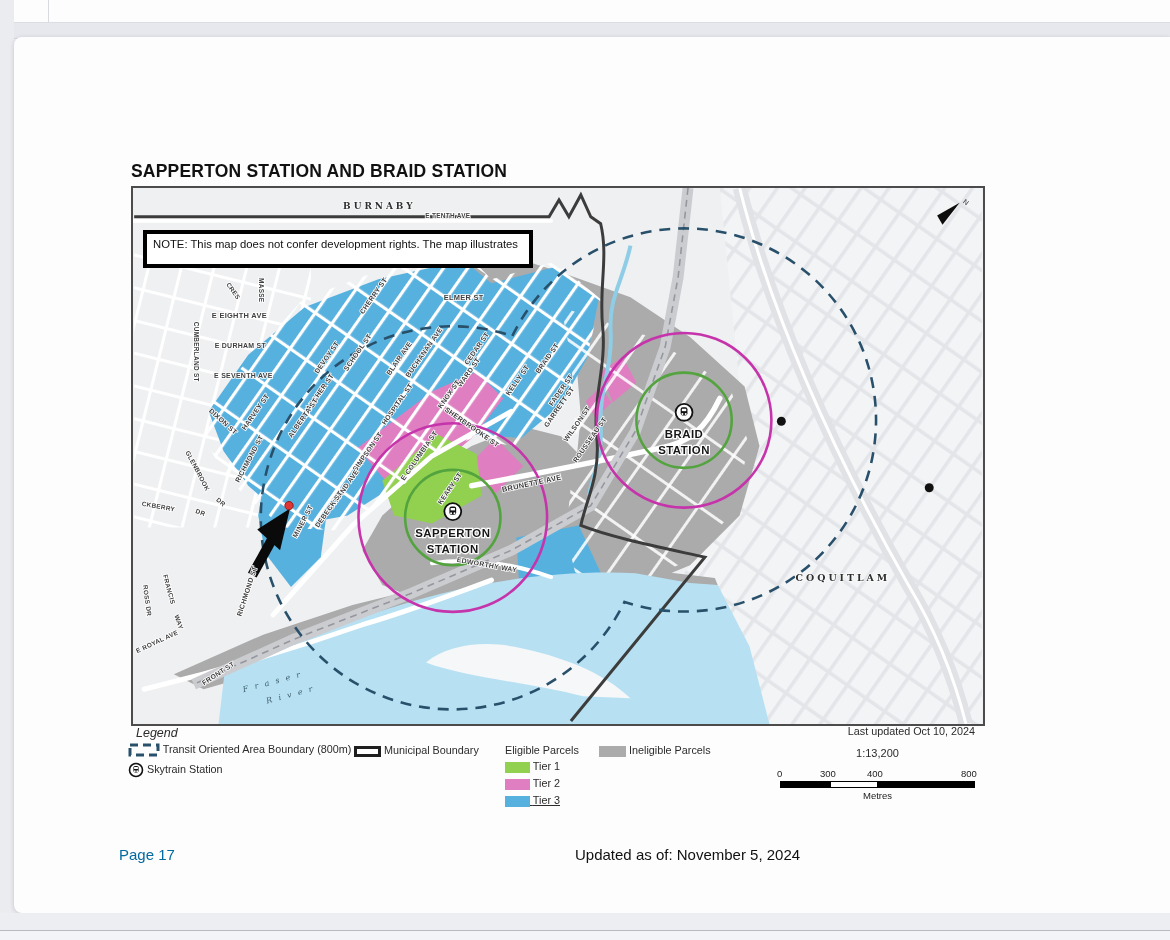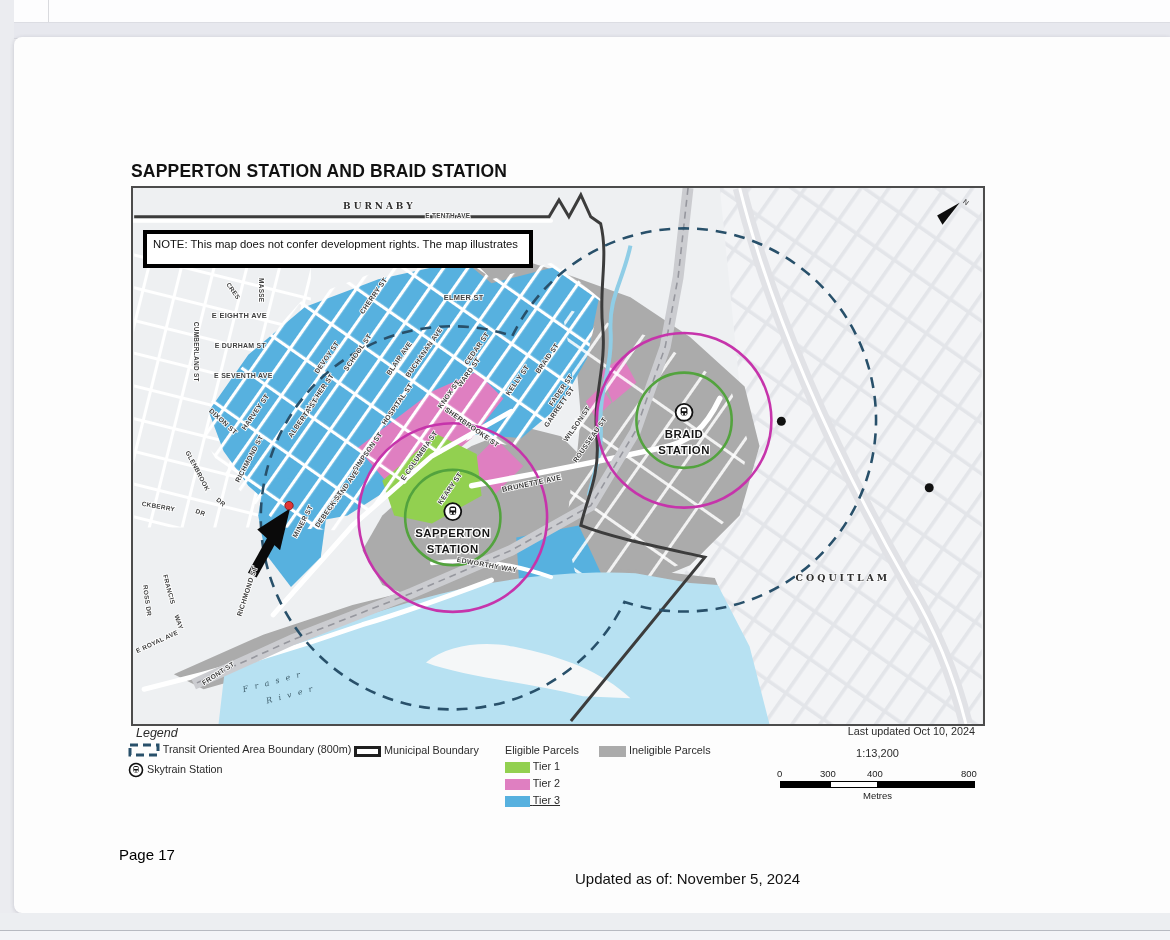--- a/index.html
+++ b/index.html
@@ -48,22 +48,22 @@
   .sw-tier{width:25px;height:11px;}
 
   
   .last-updated{position:absolute;left:775px;top:725px;width:200px;text-align:right;font-size:10.8px;color:#2b2b2b;}
   .ratio{position:absolute;left:780px;top:747px;width:195px;text-align:center;font-size:11px;color:#2b2b2b;}
   .scalebar{position:absolute;left:780px;top:781px;width:195px;height:7px;border:1px solid #000;box-sizing:border-box;background:#000;}
   .scalebar .seg-white{position:absolute;left:50px;top:0;width:46px;height:5px;background:#fff;}
   .tick{position:absolute;top:768px;font-size:9.5px;color:#222;}
   .metres{position:absolute;left:780px;top:790px;width:195px;text-align:center;font-size:9.5px;color:#222;}
 
-  .footer-page{position:absolute;left:119px;top:846px;font-size:15px;color:#000000;}
-  .footer-updated{position:absolute;left:575px;top:870px;font-size:15px;color:#111;}
+  .footer-page{position:absolute;left:119px;top:846px;font-size:15px;color:#0369a1;}
+  .footer-updated{position:absolute;left:575px;top:846px;font-size:15px;color:#111;}
 </style>
 </head>
 <body>
 
 <div class="prev-page"></div>
 <div class="prev-page-edge"></div>
 <div class="page-gap"></div>
 <div class="left-gutter"></div>
 <div class="page-card"></div>
 <div class="bottom-band"></div>

